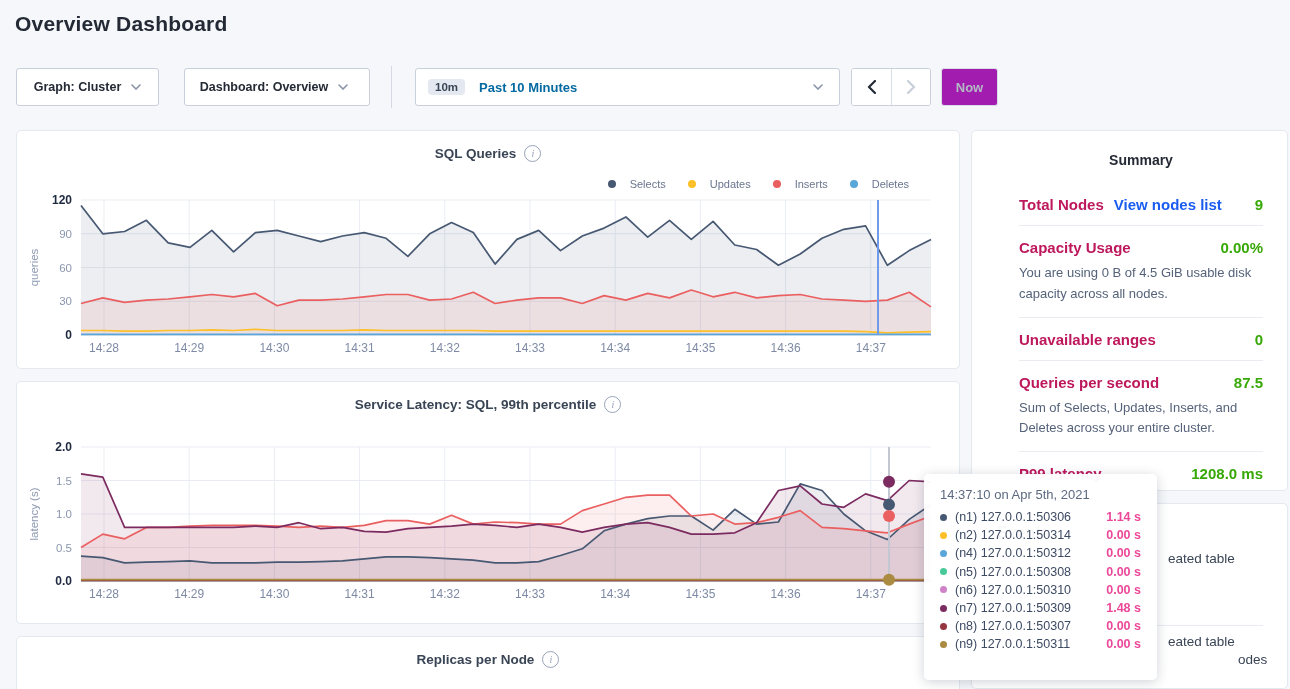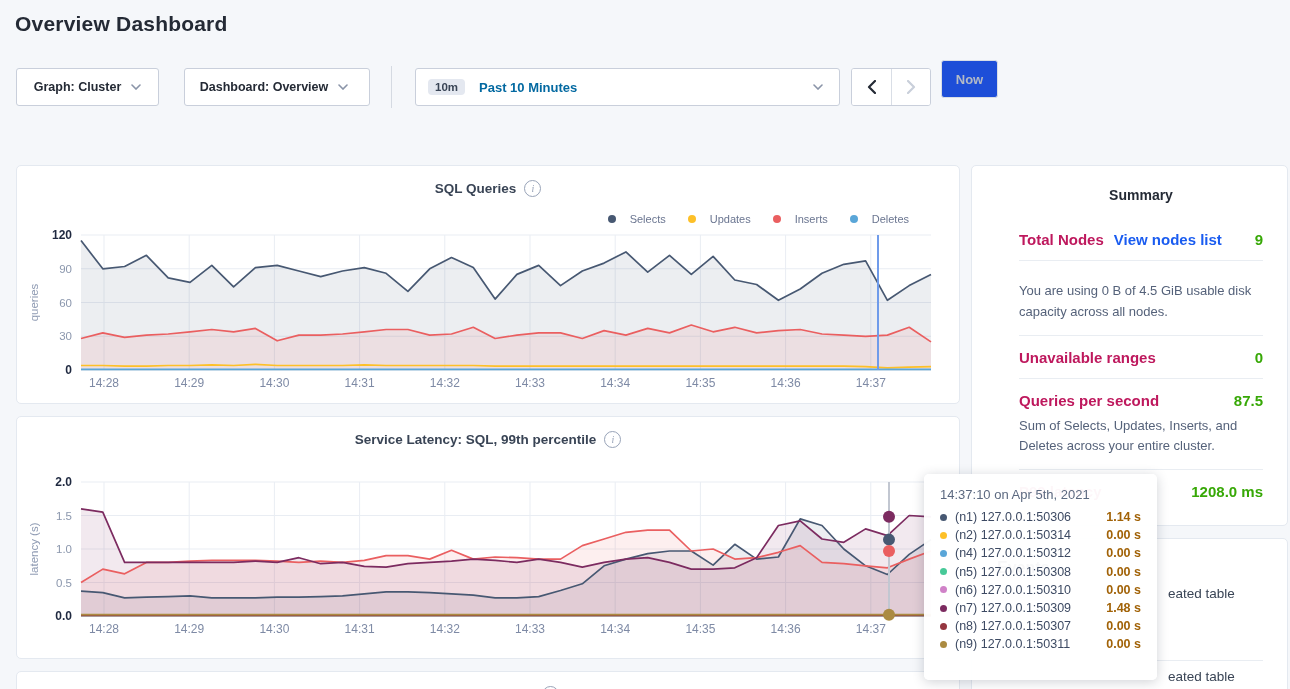--- a/index.html
+++ b/index.html
@@ -10,24 +10,24 @@
       display:flex;align-items:center;justify-content:center;gap:10px;font-weight:700;font-size:12.5px;color:#242a35;cursor:pointer;padding:0 14px;box-sizing:border-box;}
   .vdiv{position:absolute;left:391px;top:66px;width:1px;height:42px;background:#d5dae2;}
   .time-dd{position:absolute;left:415px;top:68px;width:425px;height:38px;background:#fff;border:1px solid #c9cfdb;border-radius:3px;
       display:flex;align-items:center;box-sizing:border-box;padding:0 16px 0 12px;cursor:pointer;}
   .time-badge{background:#e4e8f0;border-radius:4px;font-weight:700;font-size:11.5px;color:#394455;padding:2px 7px;margin-right:14px;}
   .time-label{font-weight:700;font-size:13px;color:#0369a1;}
   .time-dd .chev{margin-left:auto;}
   .arrow-group{position:absolute;left:851px;top:68px;height:38px;display:flex;border:1px solid #c9cfdb;border-radius:3px;background:#fff;box-sizing:border-box;overflow:hidden;}
   .arrow-btn{width:39px;height:100%;display:flex;align-items:center;justify-content:center;background:#fff;border:none;cursor:pointer;}
   .arrow-btn + .arrow-btn{border-left:1px solid #d9dee6;}
-  .now-btn{position:absolute;left:941px;top:60px;width:57px;height:38px;background:#1d4ed8;border:1px solid #d9dee6;border-radius:3px;
+  .now-btn{position:absolute;left:941px;top:68px;width:57px;height:38px;background:#a21caf;border:1px solid #d9dee6;border-radius:3px;
       font-weight:700;font-size:13px;color:#b3bac6;box-sizing:border-box;display:flex;align-items:center;justify-content:center;}
   
-  .panel{position:absolute;background:#fff;border:1px solid #e4e9f0;border-radius:5px;box-sizing:border-box;margin-top:35px;}
+  .panel{position:absolute;background:#fff;border:1px solid #e4e9f0;border-radius:5px;box-sizing:border-box;}
   .p1{left:16px;top:130px;width:944px;height:239px;}
   .p2{left:16px;top:381px;width:944px;height:243px;}
   .p3{left:16px;top:636px;width:944px;height:120px;}
   .sumpanel{left:971px;top:130px;width:317px;height:361px;overflow:hidden;padding-left:23px;}
   .evpanel{left:971px;top:503px;width:317px;height:186px;overflow:hidden;}
   .chart-title-row{position:absolute;left:0;right:0;top:14px;display:flex;align-items:center;justify-content:center;gap:8px;}
   .chart-title{font-weight:700;font-size:13.5px;color:#394455;}
   .info-icon{width:15px;height:15px;border:1px solid #98a3b8;border-radius:50%;display:inline-flex;align-items:center;justify-content:center;
       font-size:10px;color:#98a3b8;font-style:italic;font-family:"Liberation Serif",serif;cursor:pointer;}
   .legend{position:absolute;top:47px;right:50px;display:flex;gap:22px;align-items:center;}
@@ -48,21 +48,21 @@
   
   .ev-heading{position:absolute;left:25px;top:20px;font-weight:700;font-size:16px;color:#394455;}
   .ev-frag{position:absolute;font-size:13.5px;color:#394455;white-space:nowrap;}
   .ev-divider{position:absolute;left:24px;right:24px;height:1px;background:#e9edf2;}
   
   .tooltip{position:absolute;left:924px;top:474px;width:233px;height:206px;background:rgba(255,255,255,0.96);
       border-radius:5px;box-shadow:0 2px 12px rgba(40,50,70,.22);box-sizing:border-box;padding:13px 16px 10px;z-index:30;}
   .tt-header{font-size:13px;color:#5c6980;margin-bottom:6px;}
   .tt-row{display:flex;align-items:center;height:18.2px;font-size:12.5px;color:#3d4a63;}
   .tt-dot{width:7px;height:7px;border-radius:50%;margin-right:8px;flex:none;}
-  .tt-val{margin-left:auto;font-weight:700;color:#a16207;}
+  .tt-val{margin-left:auto;font-weight:700;color:#ec4899;}
 </style>
 </head>
 <body>
 
 <div class="canvas">
 
   <h1 class="page-title">Overview Dashboard</h1>
 
   <button class="dd" style="left:16px;width:143px;">
     <span>Graph: Cluster</span>
@@ -231,20 +231,24 @@
     <div class="sum-inner">
       <div class="sum-title">Summary</div>
       <div class="sum-row first">
         <div class="sum-line">
           <span class="sum-label">Total Nodes</span>
           <a class="sum-link">View nodes list</a>
           <span class="sum-value">9</span>
         </div>
       </div>
       <div class="sum-row">
+        <div class="sum-line">
+          <span class="sum-label">Capacity Usage</span>
+          <span class="sum-value">0.00%</span>
+        </div>
         <div class="sum-desc">You are using 0 B of 4.5 GiB usable disk capacity across all nodes.</div>
       </div>
       <div class="sum-row">
         <div class="sum-line">
           <span class="sum-label">Unavailable ranges</span>
           <span class="sum-value">0</span>
         </div>
       </div>
       <div class="sum-row">
         <div class="sum-line">

